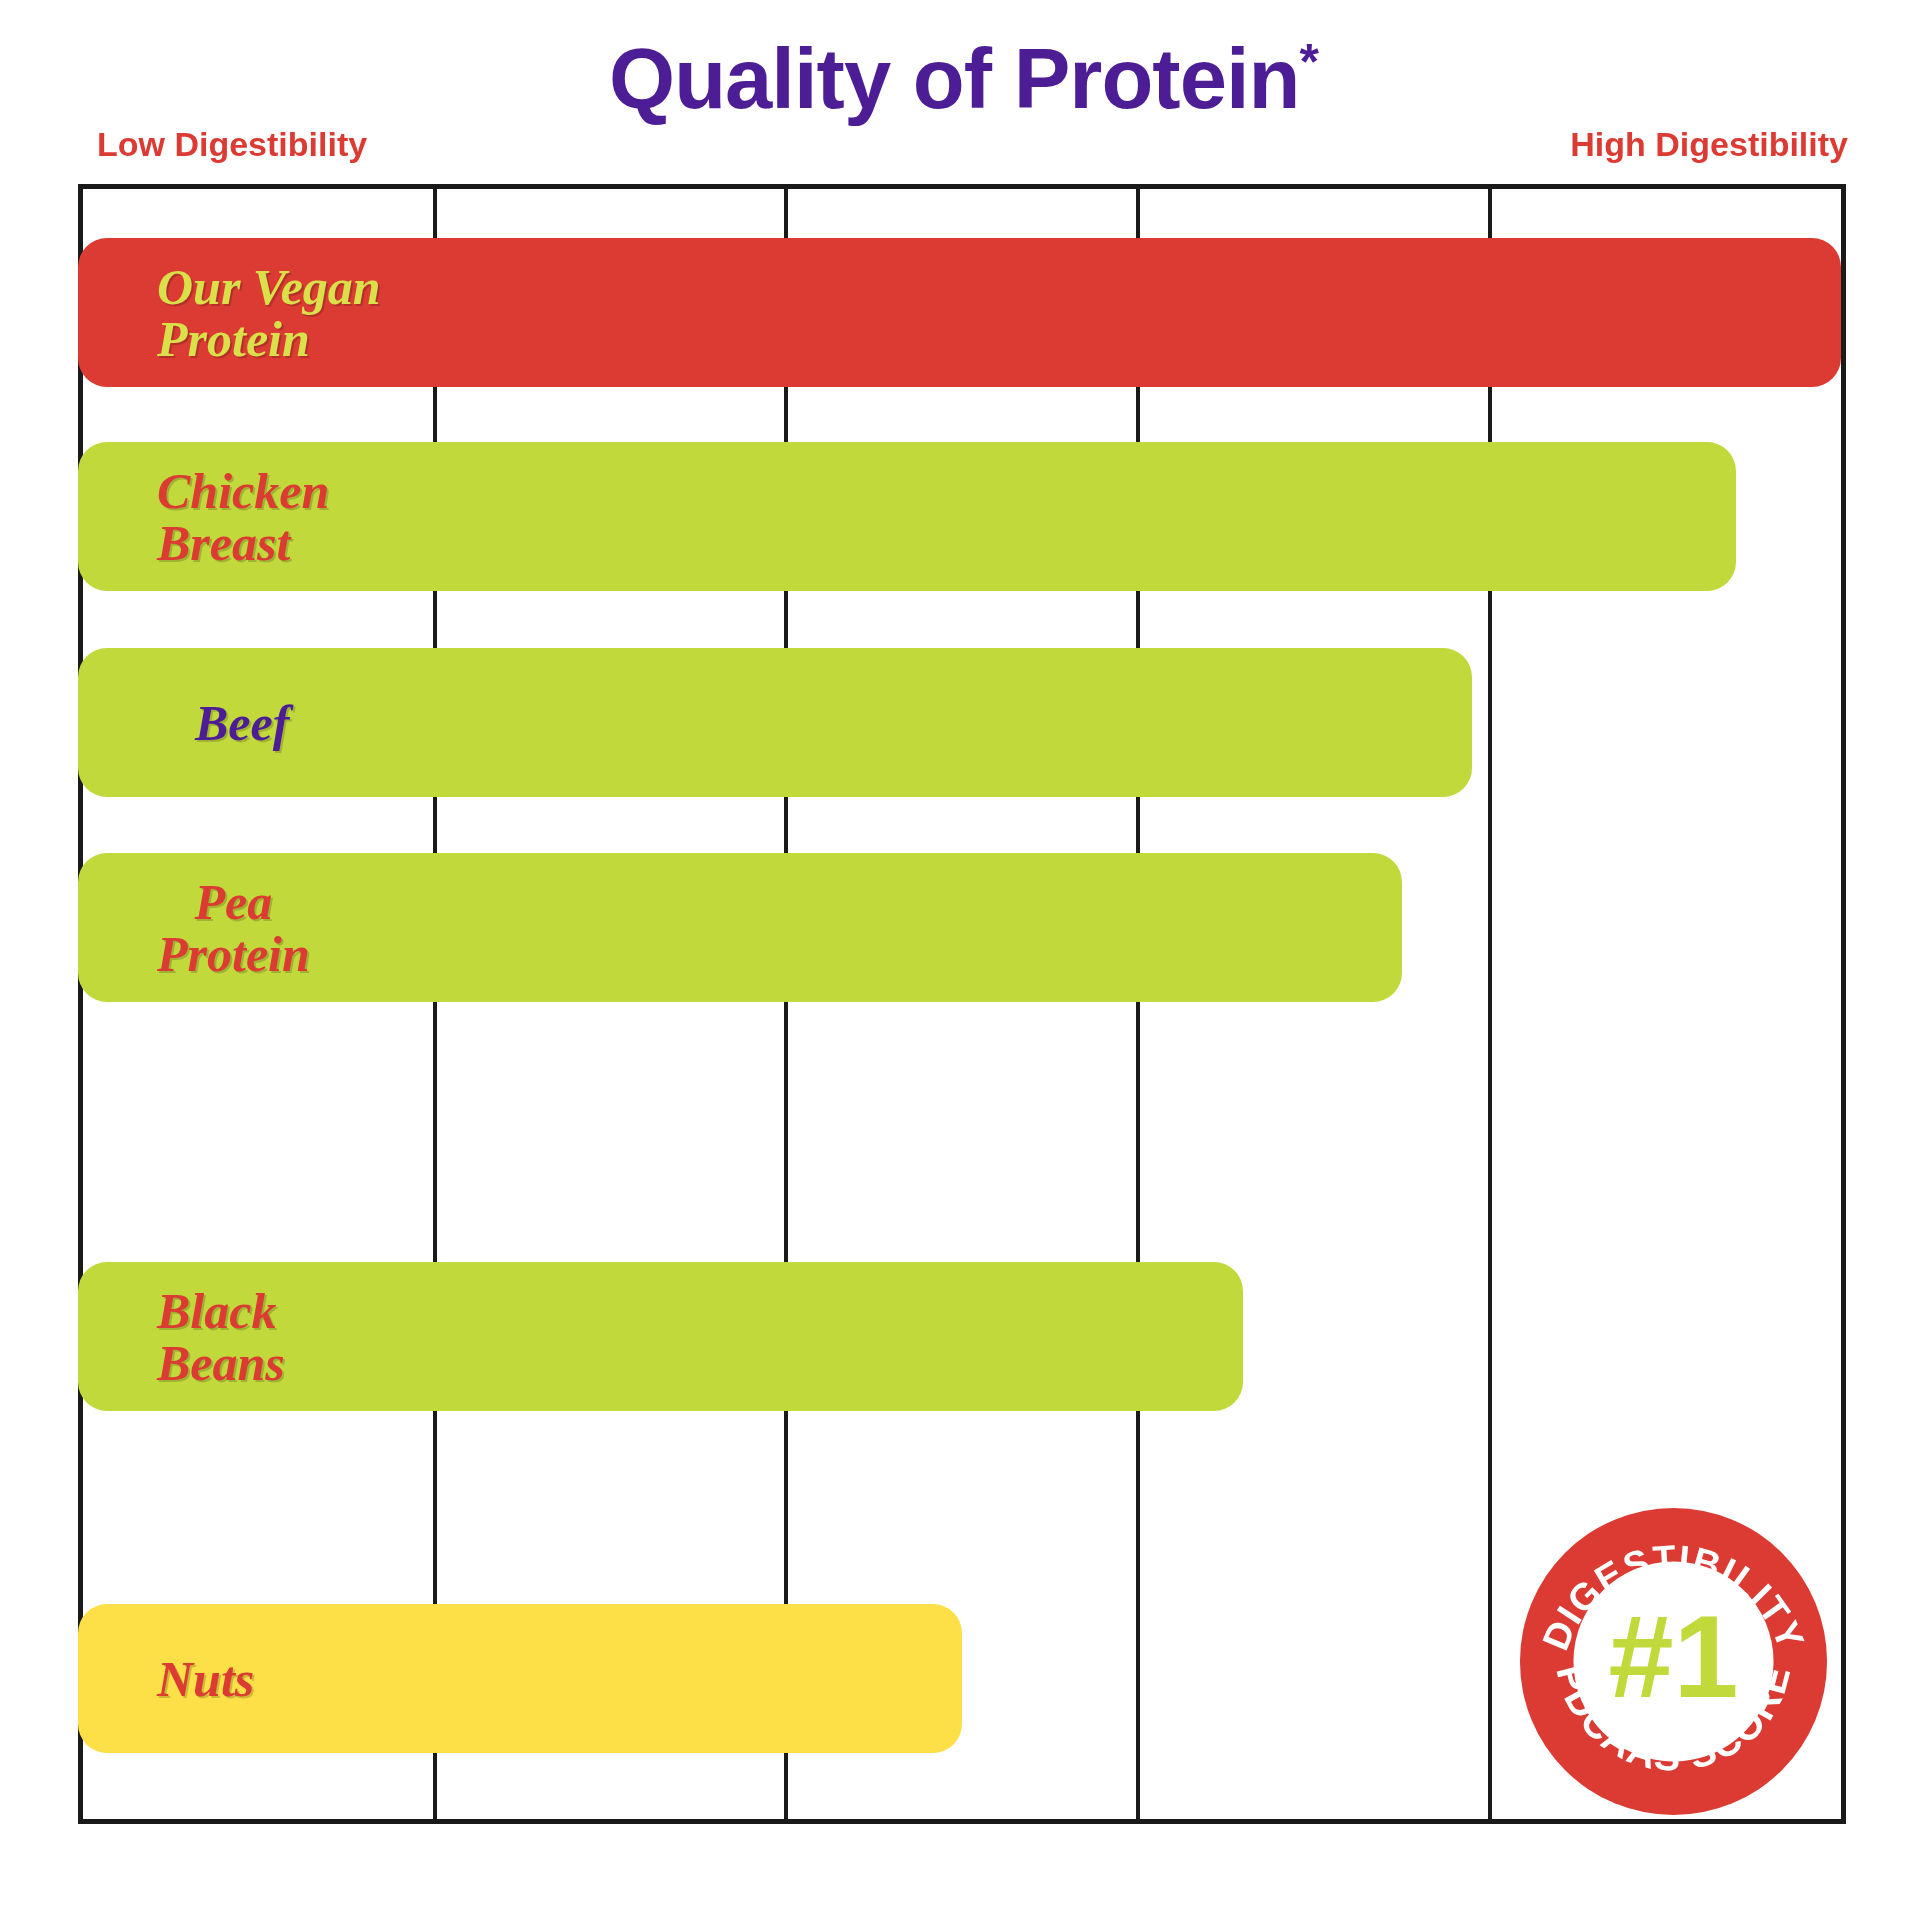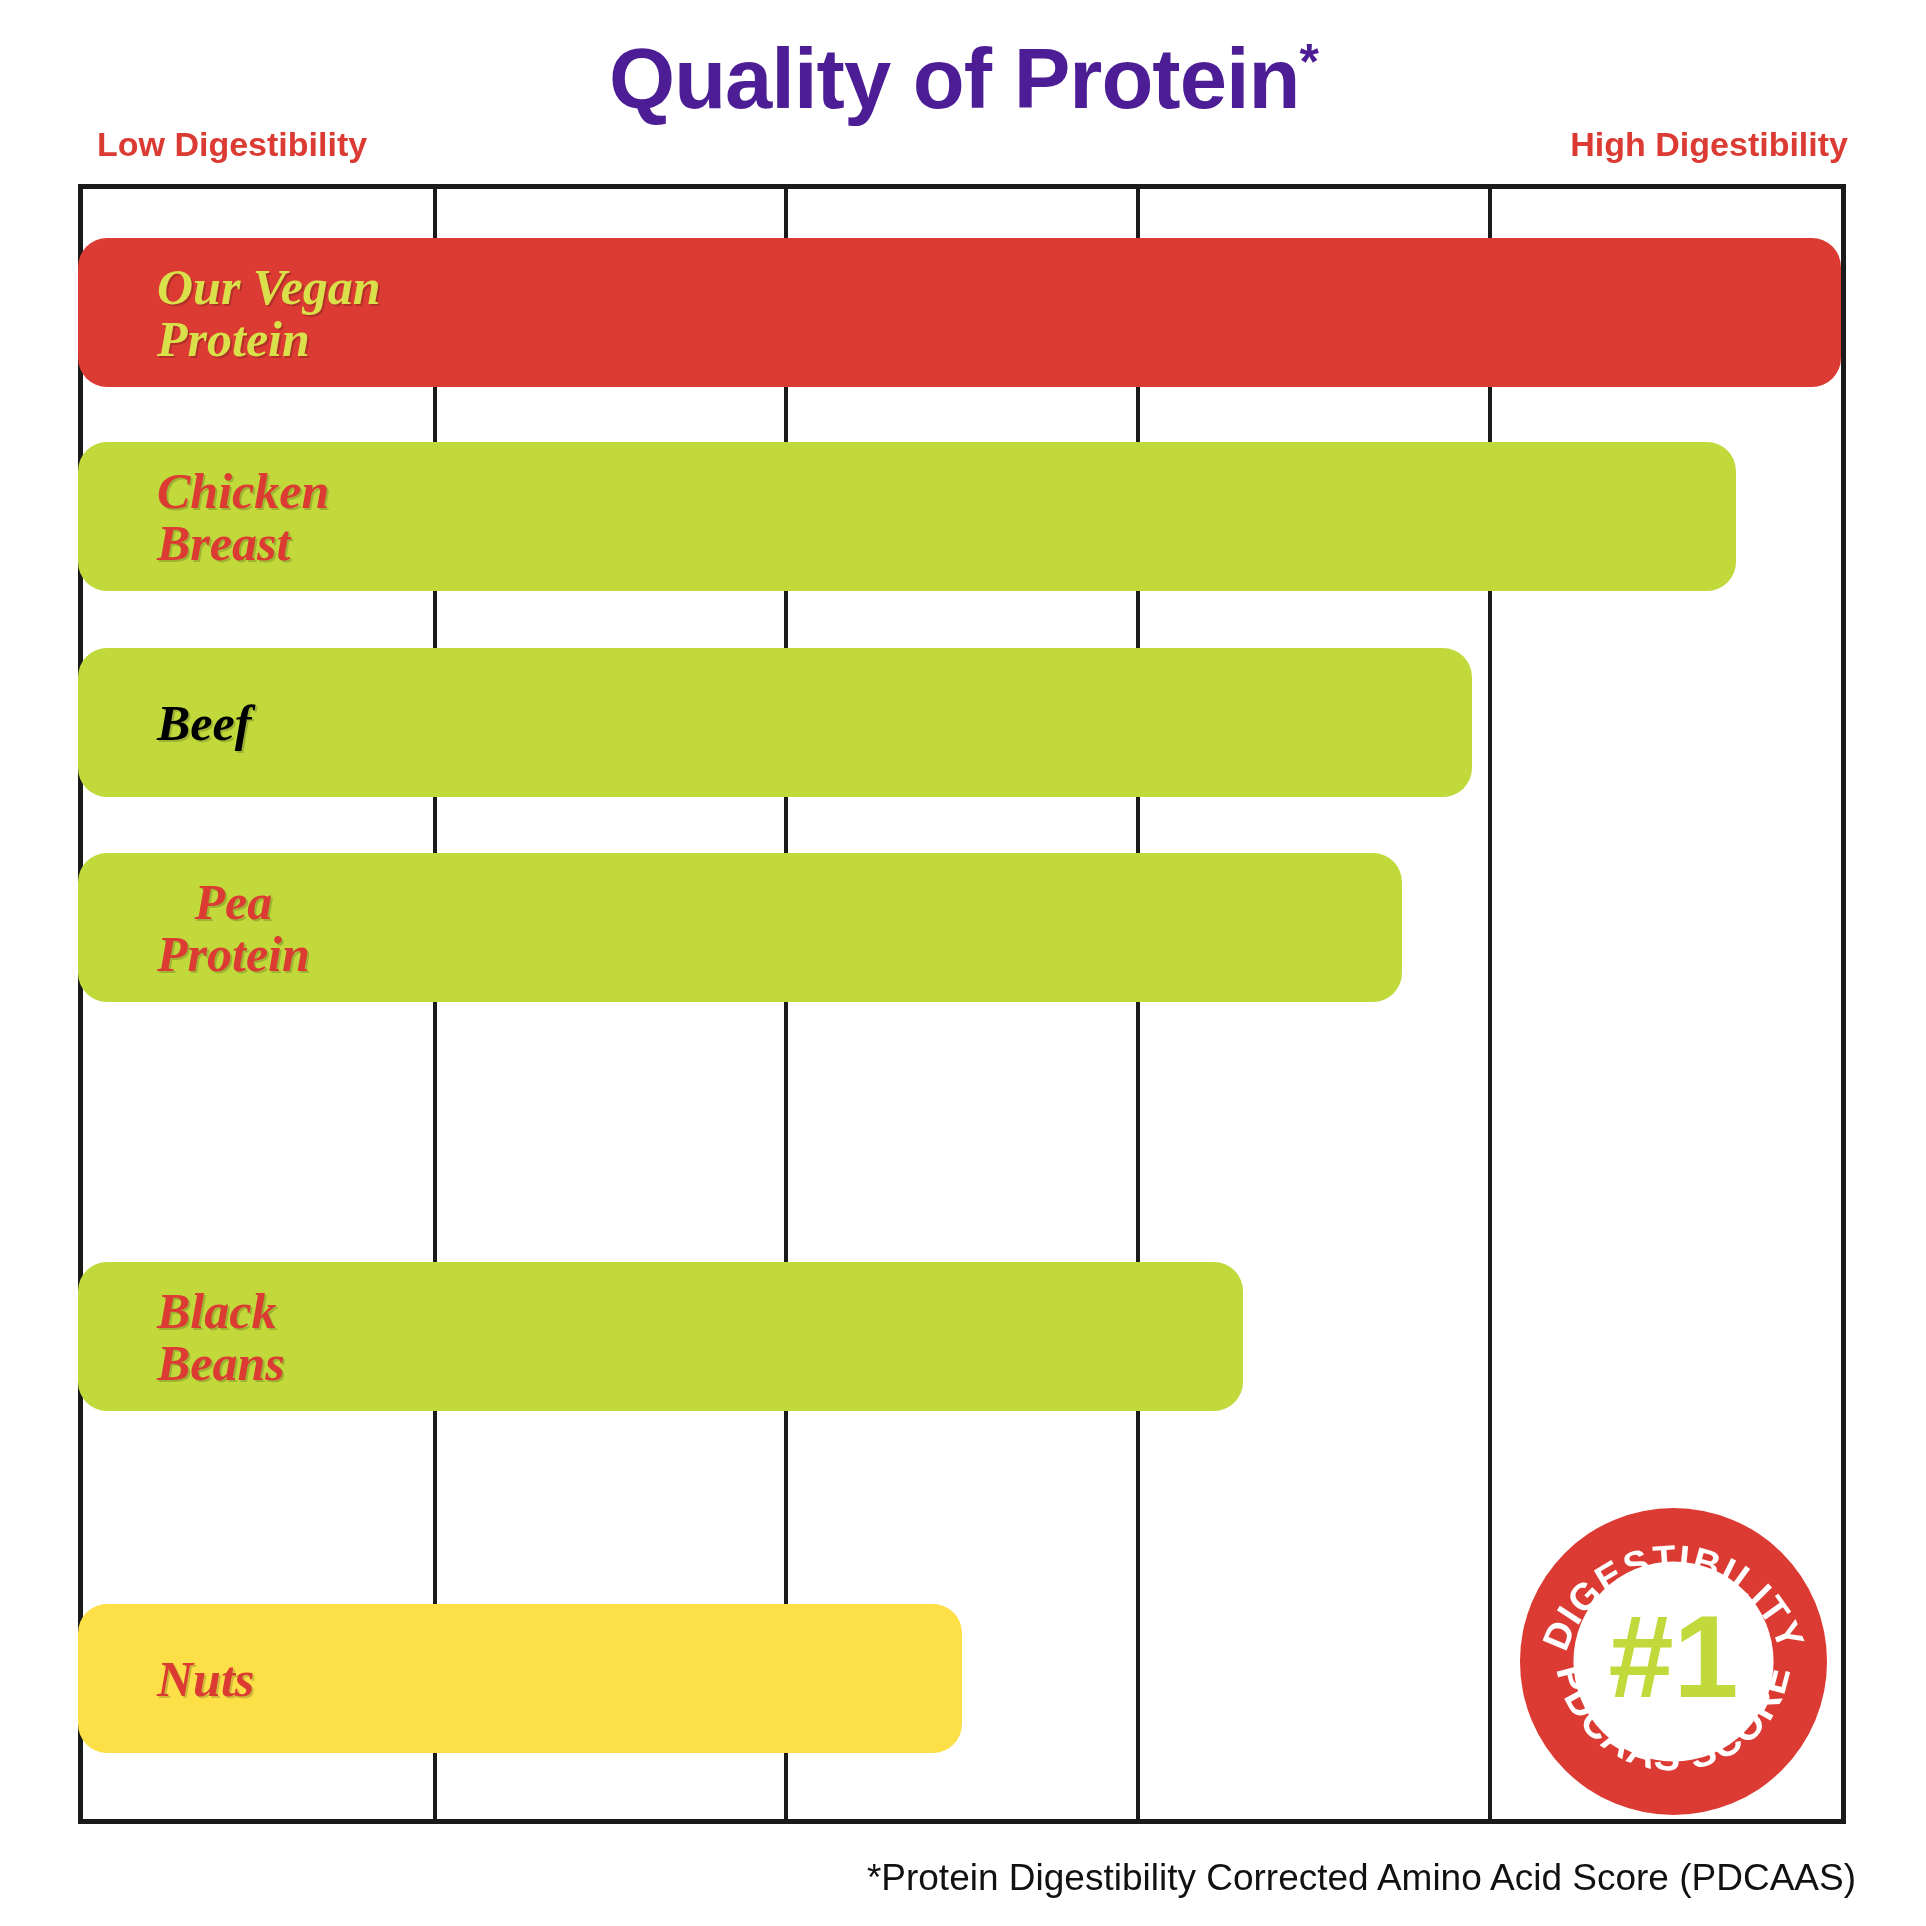--- a/index.html
+++ b/index.html
@@ -116,21 +116,21 @@
     <div id="bars">
         <div class="bar red" style="top: 49px; width: 1763px; background: rgb(219, 59, 50);">
           <div class="bar-label" style="color: rgb(217, 224, 74);">Our Vegan
 Protein</div>
         </div>
         <div class="bar green" style="top: 253px; width: 1658px; background: rgb(194, 217, 60);">
           <div class="bar-label" style="color: rgb(219, 59, 50);">Chicken
 Breast</div>
         </div>
         <div class="bar green" style="top: 459px; width: 1394px; background: rgb(194, 217, 60);">
-          <div class="bar-label" style="color: #000000;">Beef</div>
+          <div class="bar-label" style="color: #4c1d95; margin-left: 38px;">Beef</div>
         </div>
         <div class="bar green" style="top: 664px; width: 1324px; background: rgb(194, 217, 60);">
           <div class="bar-label" style="color: rgb(219, 59, 50); text-align: center;">Pea
 Protein</div>
         </div>
         <div class="bar green" style="top: 1073px; width: 1165px; background: rgb(194, 217, 60);">
           <div class="bar-label" style="color: rgb(219, 59, 50);">Black
 Beans</div>
         </div>
         <div class="bar green" style="top: 1415px; width: 884px; background: #fde047;">
@@ -150,16 +150,15 @@
       <text font-family="Liberation Sans, sans-serif" font-size="38" font-weight="bold" fill="#FFFFFF" letter-spacing="1.5">
         <textPath id="badge-top-path" href="#arc-top" xlink:href="#arc-top" startOffset="50%" text-anchor="middle">DIGESTIBILITY</textPath>
       </text>
       <text font-family="Liberation Sans, sans-serif" font-size="40" font-weight="bold" fill="#FFFFFF" letter-spacing="1.5">
         <textPath id="badge-bottom-path" href="#arc-bottom" xlink:href="#arc-bottom" startOffset="50%" text-anchor="middle">PDCAAS SCORE</textPath>
       </text>
       <text id="badge-center" x="159" y="195" text-anchor="middle" font-family="Liberation Sans, sans-serif" font-size="118" font-weight="bold" fill="#C2D93C">#1</text>
     </svg>
   </div>
 
-  <div id="footnote">*Protein Digestibility Corrected Amino Acid Score (PDCAAS)</div>
 
 </div>
 
 
 </body></html>

